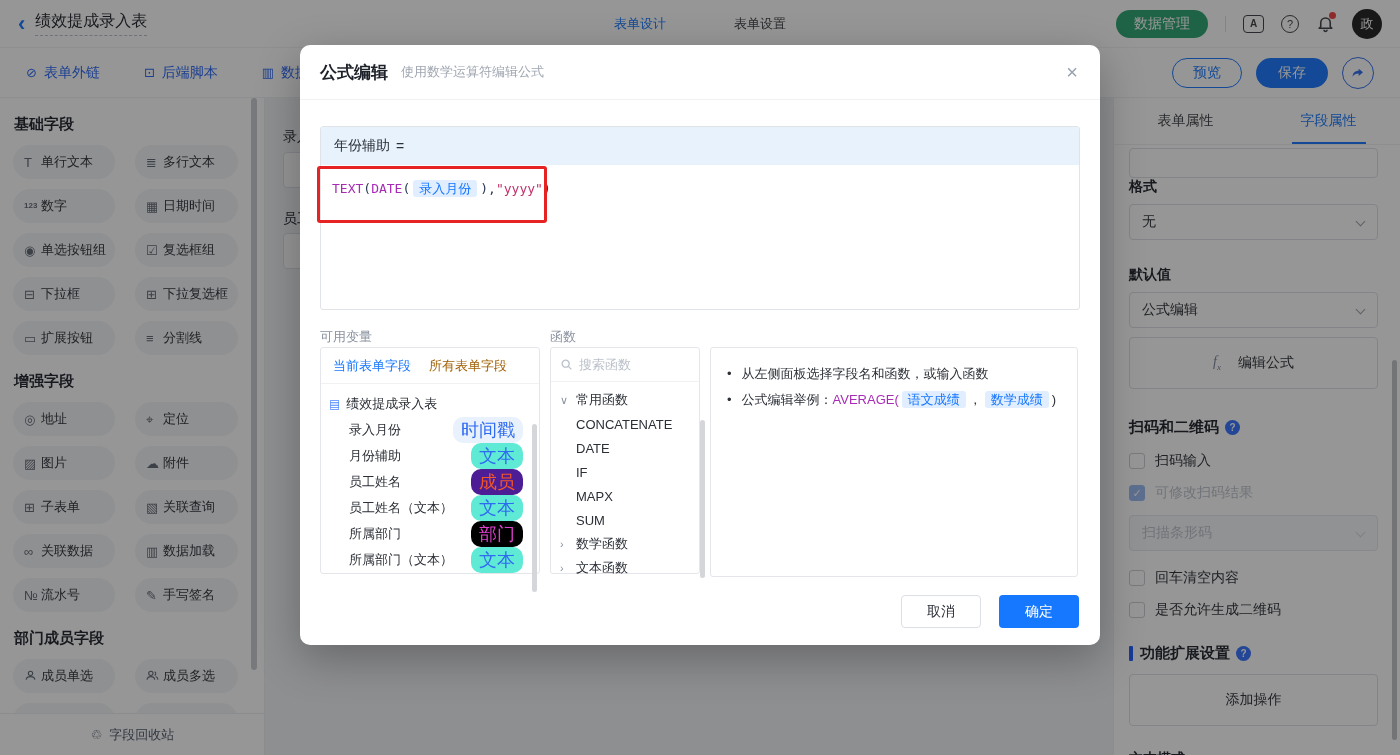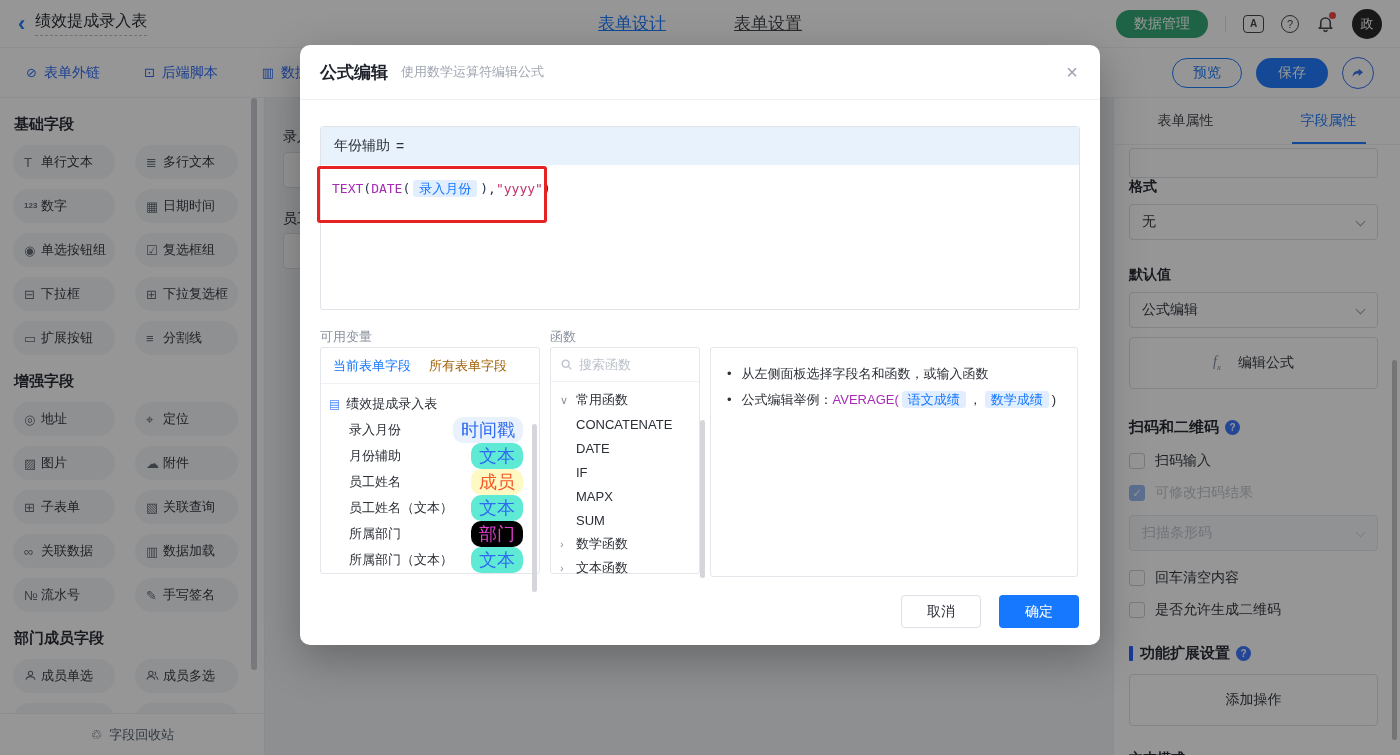--- a/index.html
+++ b/index.html
@@ -4,21 +4,21 @@
 <style>
   * { margin:0; padding:0; box-sizing:border-box; }
   html,body { width:1400px; height:755px; overflow:hidden; font-family:"Liberation Sans","DejaVu Sans",sans-serif; background:#fff; }
   .app { position:absolute; inset:0; }
 
   
   .hdr { height:48px; background:#fff; display:flex; align-items:center; padding:0 18px; position:relative; border-bottom:1px solid #f2f3f5; }
   .back { color:#1677ff; font-size:22px; font-weight:700; cursor:pointer; line-height:1; margin-right:10px; }
   .hdr-title { font-size:16px; color:#1d2129; border-bottom:1px dashed #b8bdc7; padding-bottom:3px; }
   .hdr-tabs { position:absolute; left:50%; transform:translateX(-50%); display:flex; gap:68px; }
-  .hdr-tab { font-size:17px; color:#3c3f44; cursor:pointer;text-decoration:underline; }
+  .hdr-tab { font-size:13px; color:#3c3f44; cursor:pointer; }
   .hdr-tab.active { color:#1677ff; }
   .hdr-right { margin-left:auto; display:flex; align-items:center; gap:17px; }
   .pill-green { background:#2ba471; color:#fff; font-size:14px; height:28px; border-radius:14px; padding:0 18px; display:flex; align-items:center; border:none; cursor:pointer; }
   .vdiv { width:1px; height:16px; background:#dcdfe3; }
   .appicon { width:21px; height:18px; border:1.6px solid #3c3f44; border-radius:4px; font-size:10px; font-weight:700; color:#3c3f44; display:flex; align-items:center; justify-content:center; cursor:pointer; }
   .helpicon { width:18px; height:18px; border:1.6px solid #3c3f44; border-radius:50%; font-size:11px; color:#3c3f44; display:flex; align-items:center; justify-content:center; cursor:pointer; }
   .bellwrap { position:relative; cursor:pointer; display:flex; }
   .belldot { position:absolute; right:-1px; top:-2px; width:7px; height:7px; border-radius:50%; background:#f53f3f; }
   .avatar { width:30px; height:30px; border-radius:50%; background:#1f1f1f; color:#fff; font-size:13px; display:flex; align-items:center; justify-content:center; cursor:pointer; }
 
@@ -91,21 +91,21 @@
   .vtabs { height:36px; border-bottom:1px solid #f0f1f3; display:flex; align-items:center; padding-left:12px; gap:18px; font-size:13px; }
   .vtab.active { color:#1677ff; }
   .vtab { color:#a16207; cursor:pointer; }
   .vlist { padding:7px 4px 0 6px; position:relative; }
   .vrow { height:26px; display:flex; align-items:center; font-size:13px; color:#2b2f36; cursor:pointer; }
   .vrow .docicon { color:#4d88ff; font-size:12px; margin:0 6px 0 2px; }
   .vrow.child { padding-left:22px; }
   .badge { margin-left:auto; margin-right:12px; font-size:18px; padding:1px 8px; border-radius:10px; white-space:nowrap; }
   .b-time { color:#2f6bf0; background:#e8f1fc; }
   .b-text { color:#2f6bf0; background:#5eead4; }
-  .b-member { color:#f55726; background:#fef9c3; }
+  .b-member { color:#f55726; background:#4c1d95; }
   .b-dept { color:#e13fd0; background:#000000; }
   .v-thumb { position:absolute; right:2px; top:40px; width:5px; height:168px; border-radius:3px; background:#d4d6da; }
   .fbox { left:250px; width:150px; height:227px; }
   .srow { height:34px; border-bottom:1px solid #f0f1f3; display:flex; align-items:center; padding-left:9px; gap:6px; }
   .srow input { border:none; outline:none; width:100px; font-size:13px; color:#2b2f36; font-family:"Liberation Sans",sans-serif; }
   .srow input::placeholder { color:#bbc0c9; }
   .flist { padding:6px 0 0 9px; position:relative; }
   .frow { height:24px; display:flex; align-items:center; font-size:13px; color:#2b2f36; cursor:pointer; gap:6px; }
   .frow .tw { color:#8a919f; font-size:11px; width:10px; }
   .frow.fitem { padding-left:16px; }

